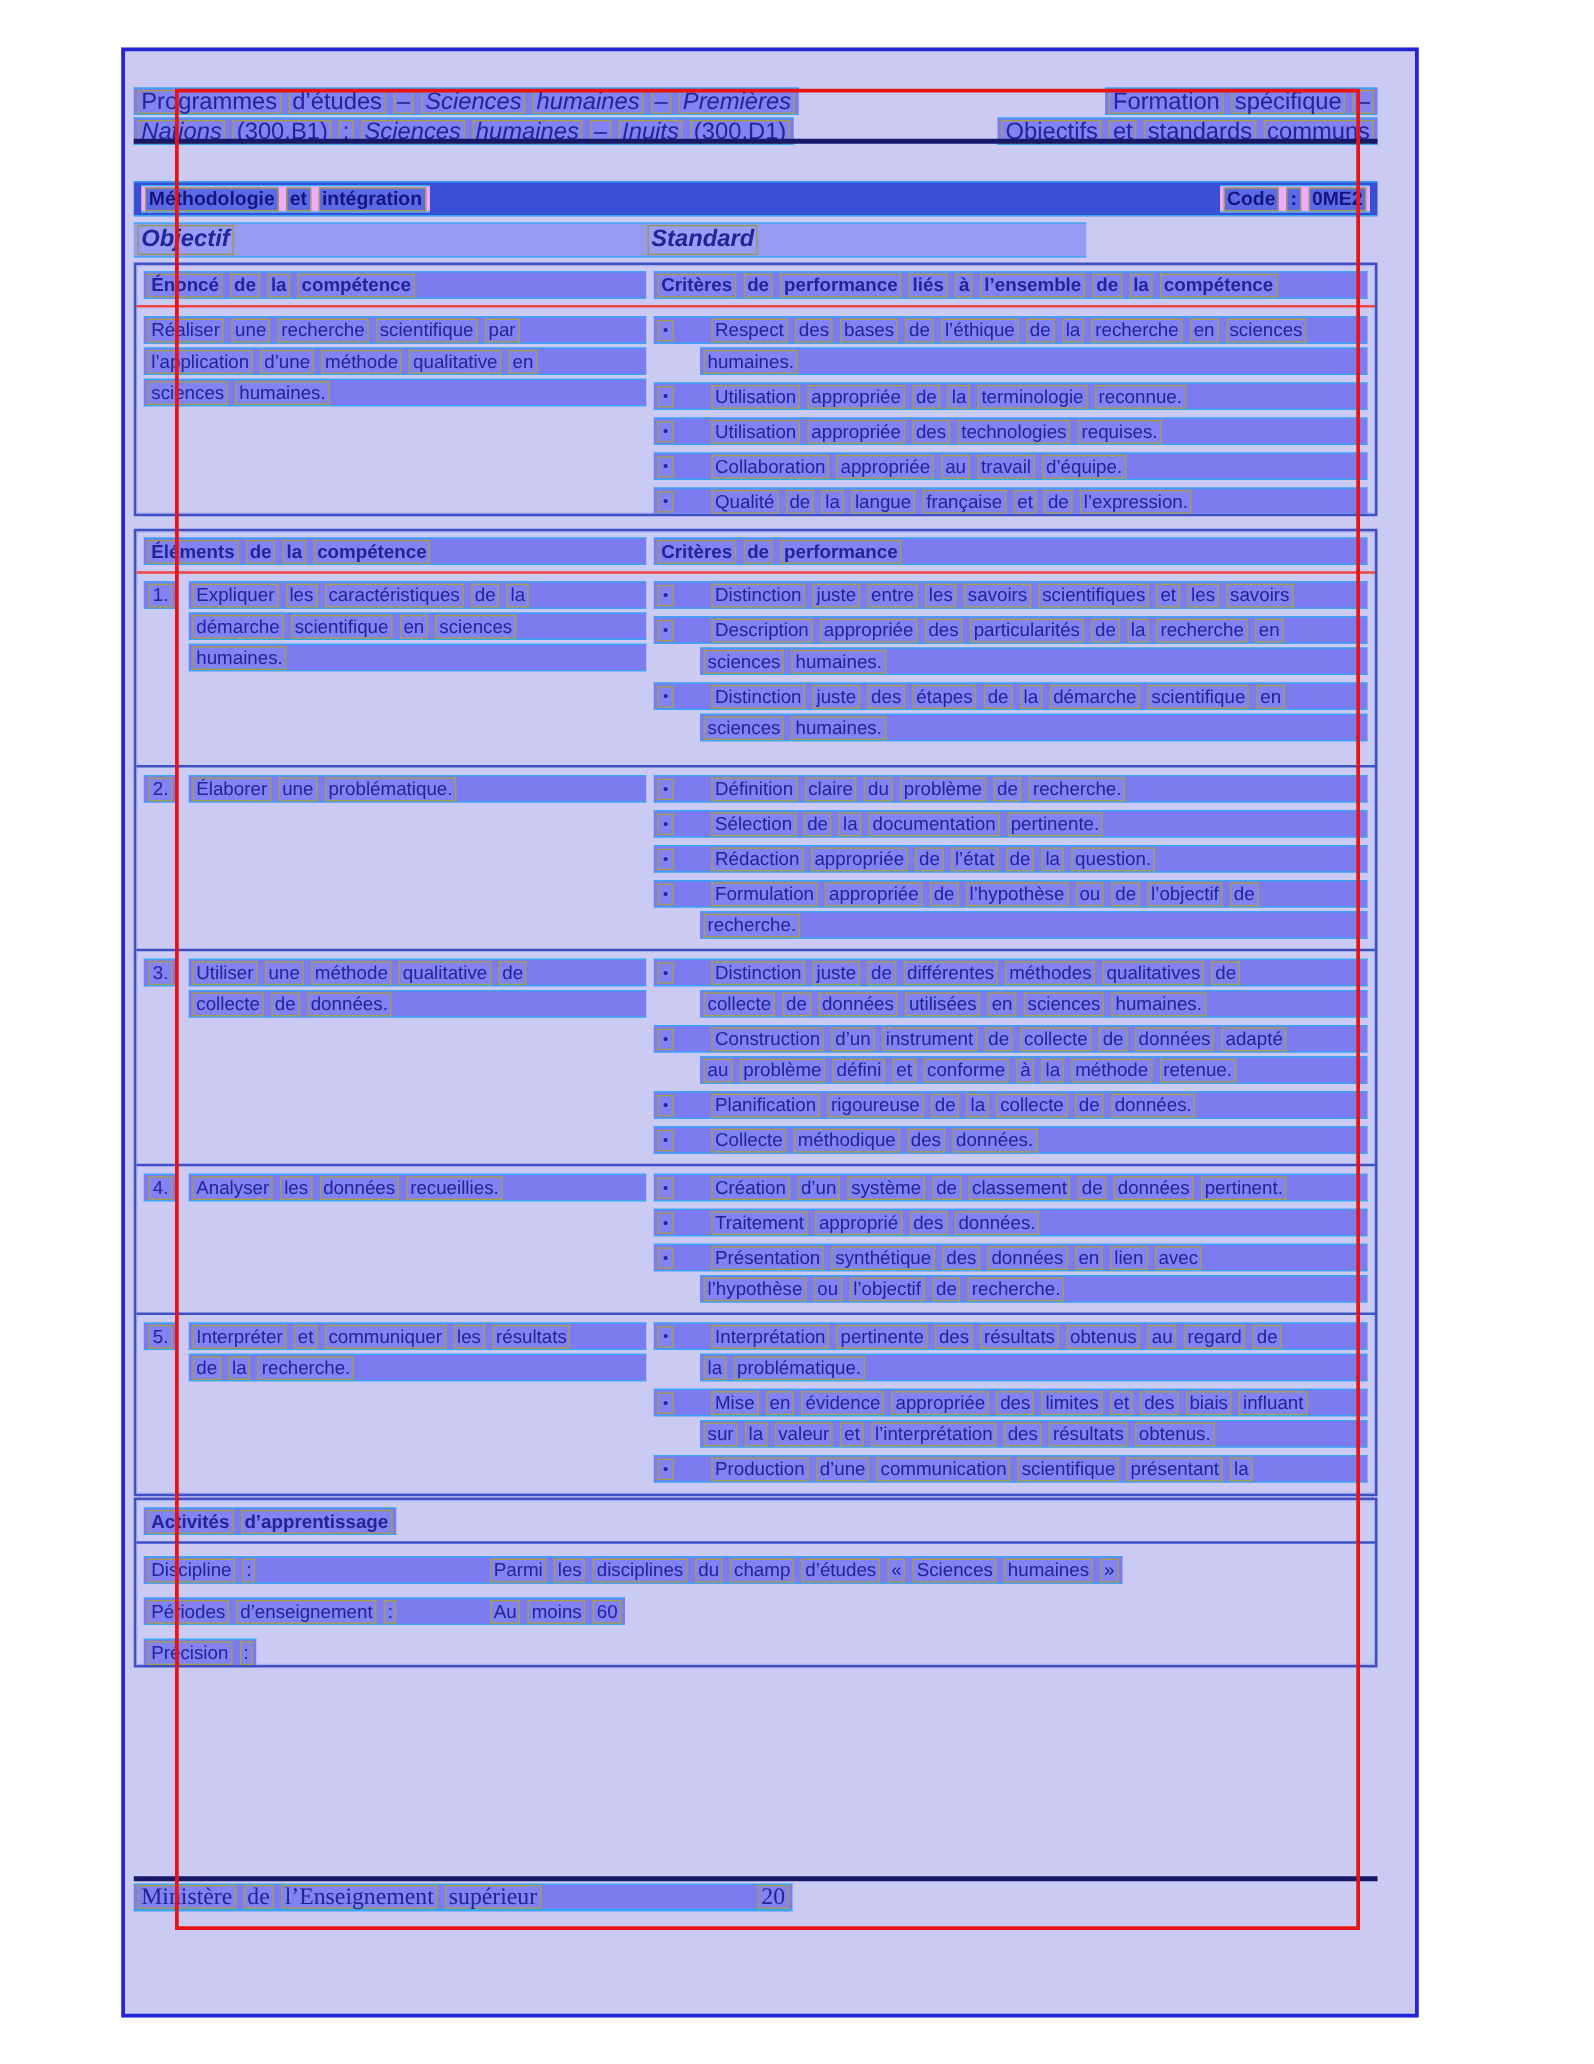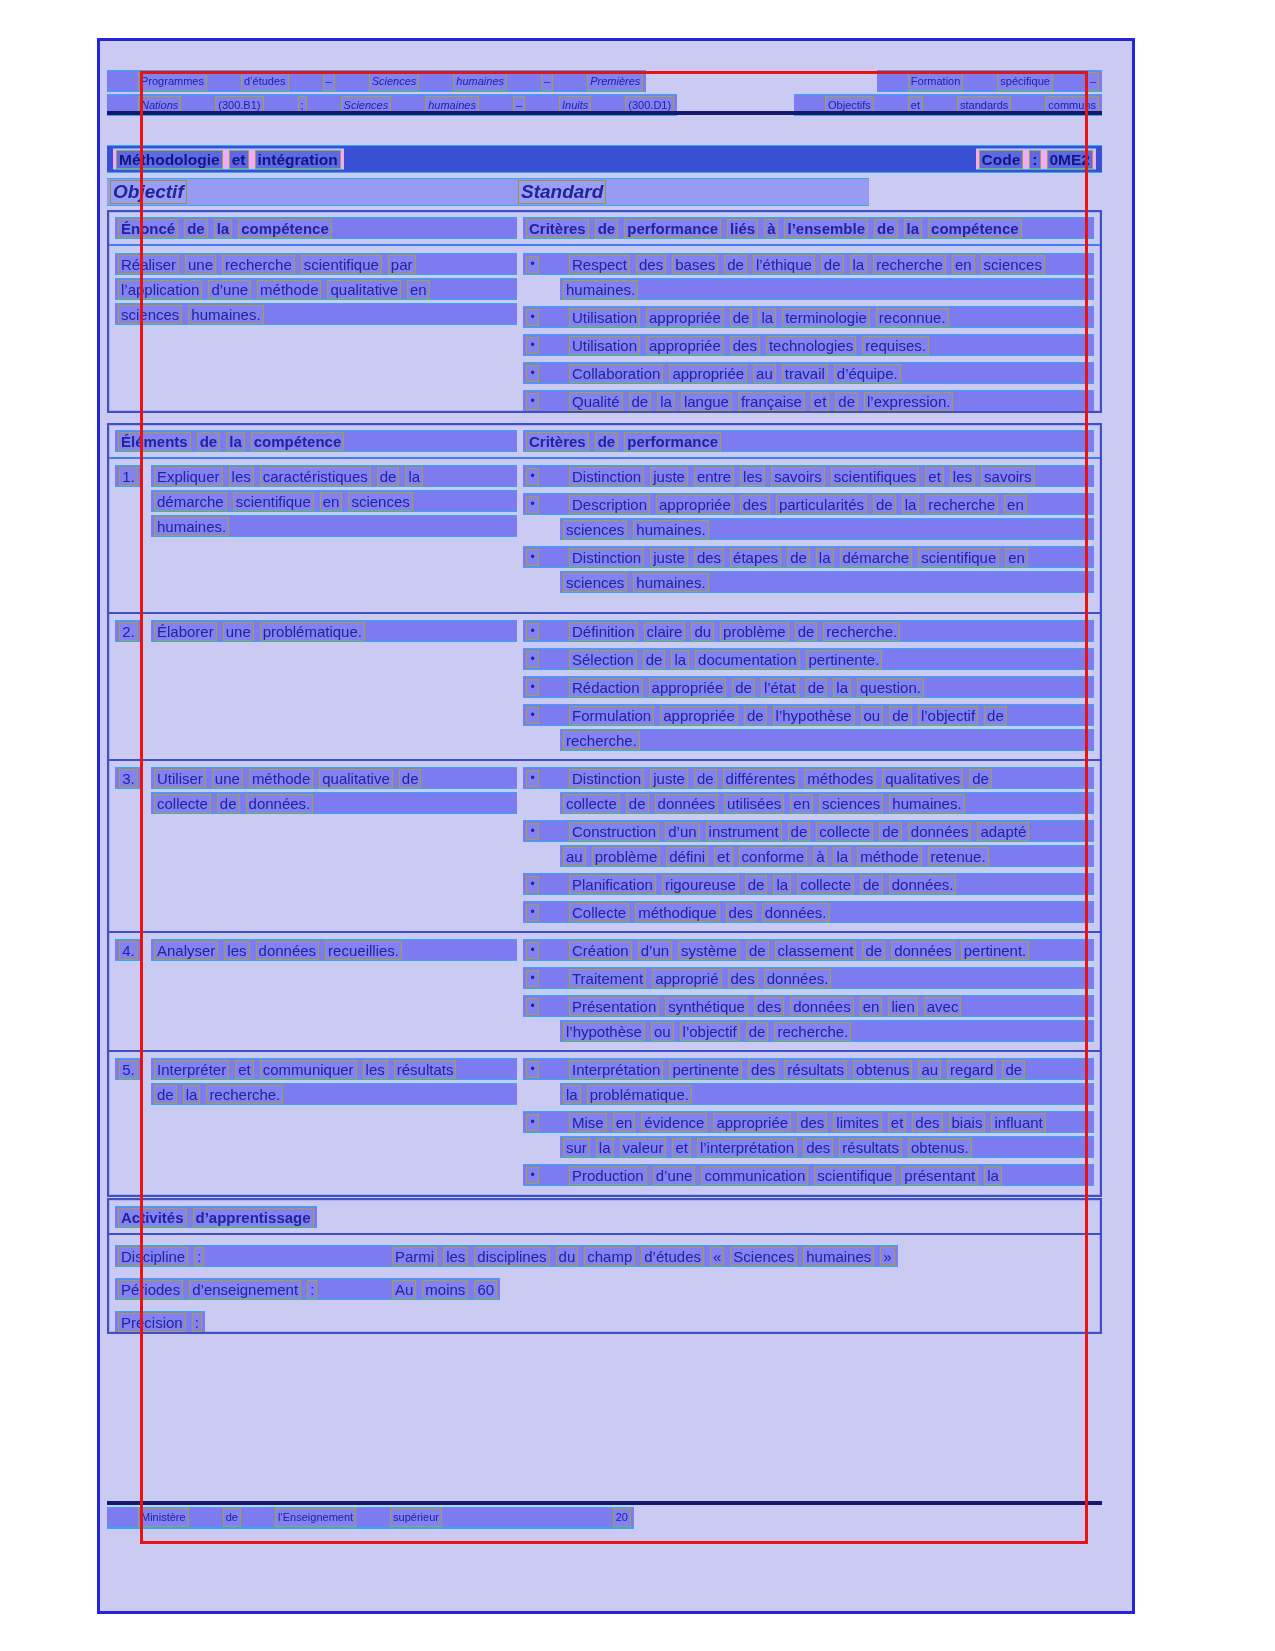--- a/index.html
+++ b/index.html
@@ -11,21 +11,21 @@
   .rule{height:4px;background:#181868;}
   
   .tline{display:flex;align-items:center;gap:6px;background:#7c7cf0;
          border-top:1px solid #2fa9f8;border-bottom:1px solid #2fa9f8;
          height:22px;padding:0 3px;box-sizing:border-box;margin-bottom:3px;width:100%;}
   .fit{width:fit-content;}
   .word{border:1px solid #a6a040;color:#23239a;padding:0 2px;font-size:15px;line-height:17px;
         white-space:nowrap;background:#8282f2;}
   .i{font-style:italic;}
   .b .word{font-weight:bold;}
-  .sm .word{font-size:11px;margin-left:28px;}
+  .sm .word{font-size:19px;}
   .bullet{width:11px;flex:0 0 11px;border:1px solid #a6a040;color:#23239a;font-size:12px;
           line-height:15px;text-align:center;margin-right:24px;background:#8282f2;}
   .bullet.tight{margin-right:16px;}
   .crit{margin-bottom:6px;}
   .crit .cont{margin-left:37px;width:calc(100% - 37px);}
   
   #hdr{top:29px;}
   .hdr-row{display:flex;justify-content:space-between;align-items:flex-start;}
   .hdr-row .tline{margin-bottom:2px;}
   #hdr-rule{top:70px;}
@@ -40,21 +40,21 @@
   .heads{background:#989bf2;width:762px;height:28px;}
   .hgroup{display:flex;gap:6px;}
   .hgroup.g1{width:402px;}
   .hgroup .word{font-size:19px;line-height:22px;font-weight:bold;font-style:italic;
                 background:#9a9df4;border-color:#9a9440;}
   
   .tbl{box-sizing:border-box;border:2px solid #3f4fc4;box-shadow:inset 0 0 0 1px #aab0ee;overflow:hidden;}
   #tbl1{top:169px;height:203px;}
   #tbl2{top:382px;height:774px;}
   #tbl3{top:1157px;height:136px;}
-  .thead{display:flex;border-bottom:2px solid #3b82f6;padding:5px 6px 2px;justify-content:flex-end;}
+  .thead{display:flex;border-bottom:2px solid #ef4444;padding:5px 6px 2px;justify-content:flex-end;}
   .lcell{width:402px;flex:0 0 402px;}
   .rcell{flex:1;padding-left:6px;}
   .tbody{display:flex;padding:7px 6px 2px;}
   .el-row{display:flex;padding:6px 6px 2px;border-top:2px solid #3f4fc4;box-sizing:border-box;}
   .el-row:first-child{border-top:none;}
   #tbl2-rows .el-row:nth-child(1){min-height:153px;}
   #tbl2-rows .el-row:nth-child(2){min-height:140px;}
   #tbl2-rows .el-row:nth-child(3){min-height:160px;}
   #tbl2-rows .el-row:nth-child(4){min-height:117px;}
   #tbl2-rows .el-row:nth-child(5){min-height:150px;}
@@ -63,21 +63,21 @@
   .el-lines{width:366px;flex:0 0 366px;}
   
   .act-head{border-bottom:2px solid #3f4fc4;padding:6px 6px 2px;}
   .act-body{padding:10px 6px 2px;}
   .act-line{margin-bottom:11px;}
   .lblgrp{display:flex;gap:6px;width:268px;flex:0 0 268px;}
   .valgrp{display:flex;gap:6px;}
   
   #foot-rule{top:1460px;}
   #footline{top:1466px;width:527px;}
-  #footline .tline{border-bottom:2px solid #2fa9f8;margin-bottom:0;}
+  #footline .tline{border-bottom:2px solid #2fa9f8;margin-bottom:0;font-family:Liberation Serif, serif;}
   #footline .spacer{flex:1;}
   
   .red-rect{position:absolute;left:140px;top:71px;width:948px;height:1473px;
             border:3px solid #e81414;box-sizing:border-box;pointer-events:none;z-index:50;}
 </style>
 </head>
 <body>
 
 <div class="canvas">
   <div class="doc">

